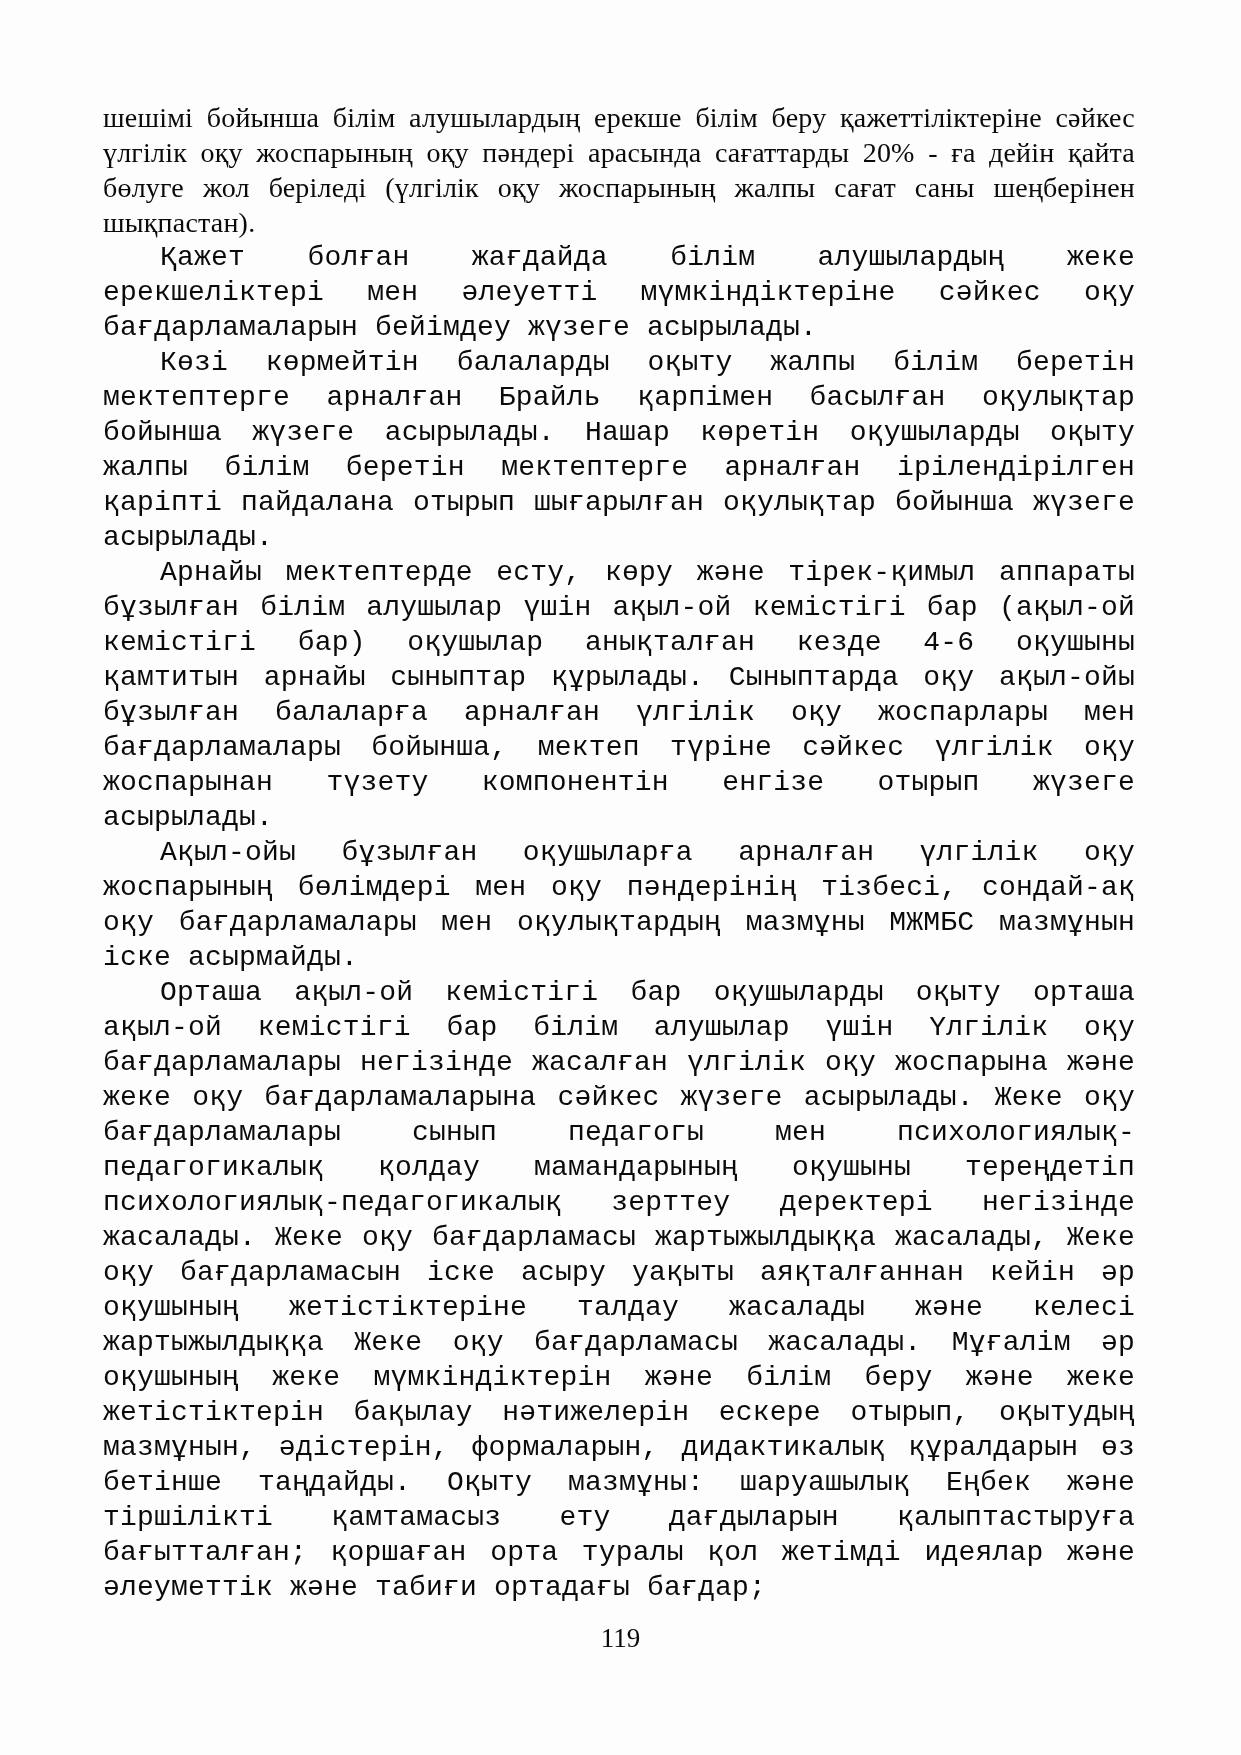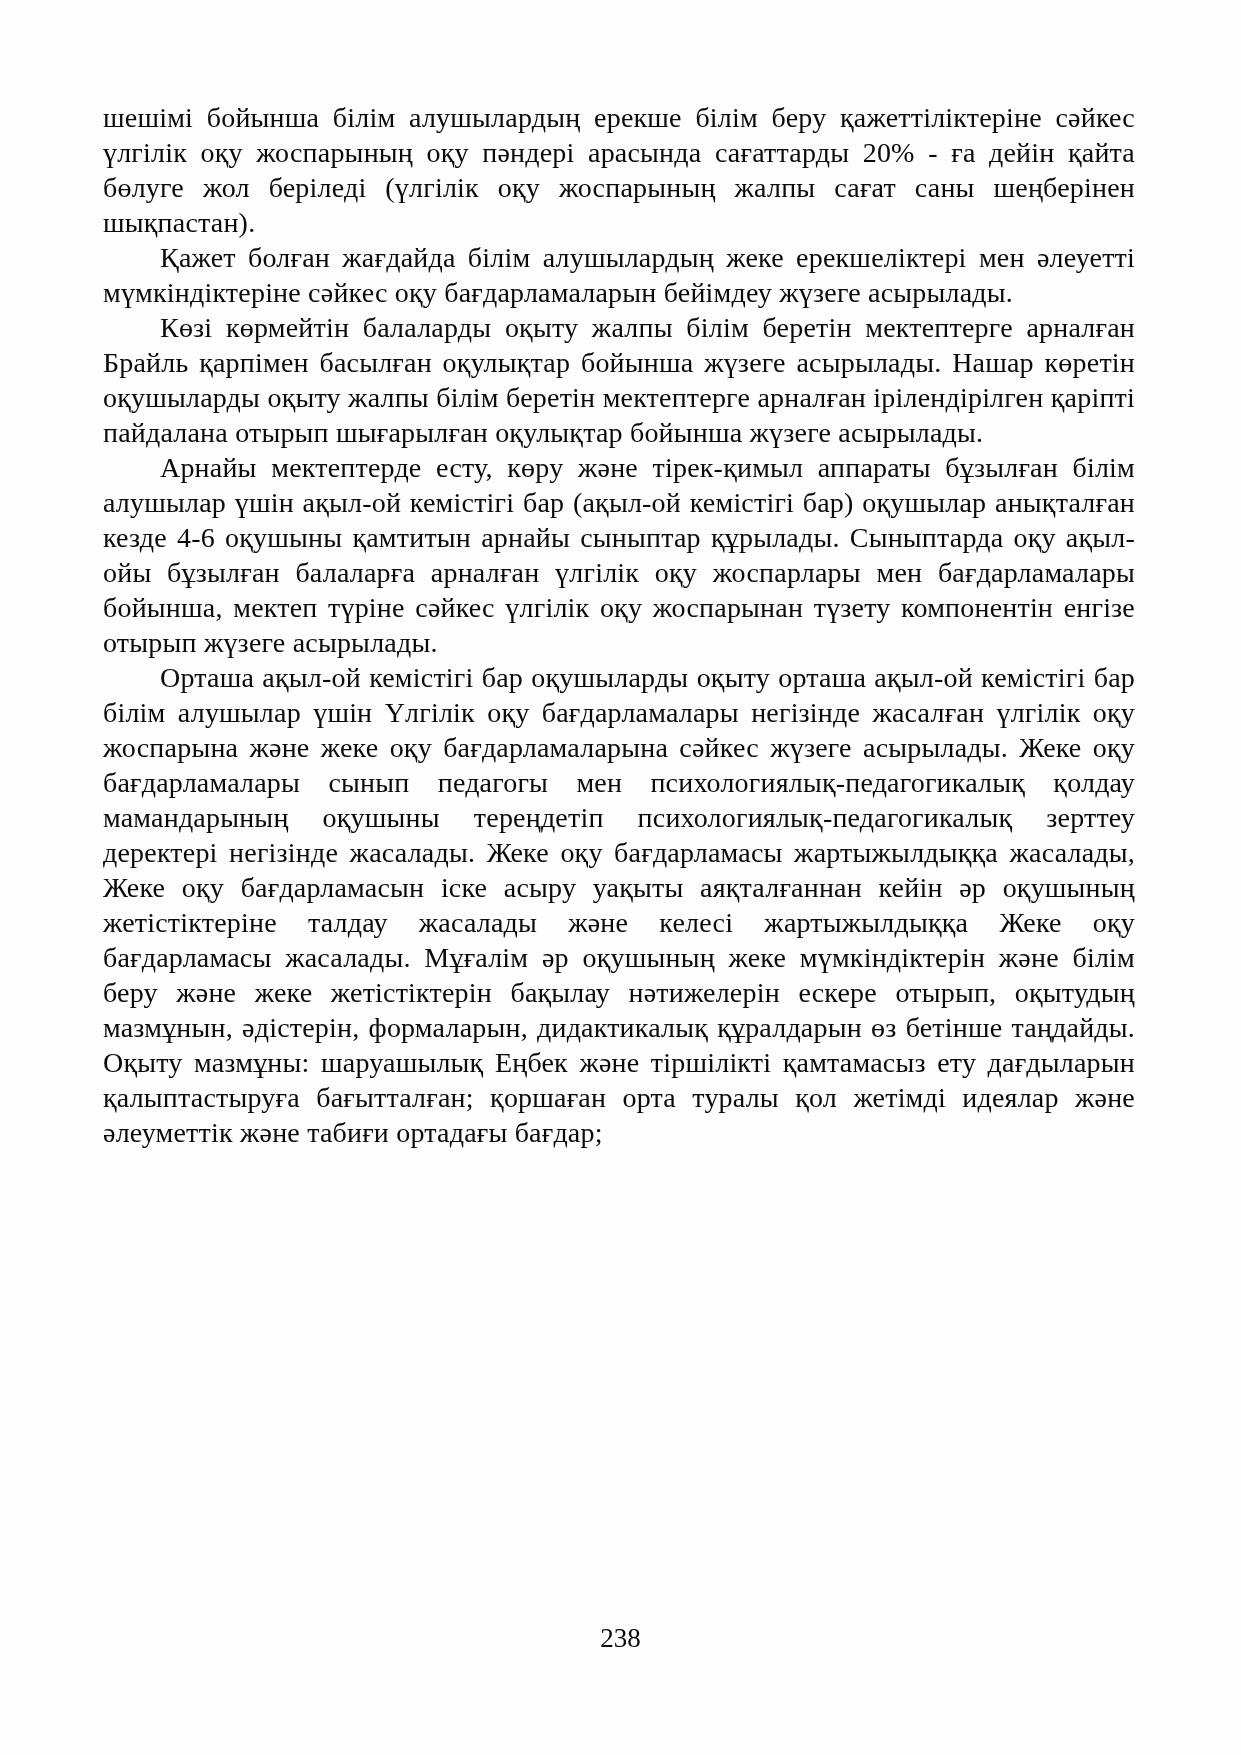--- a/index.html
+++ b/index.html
@@ -25,36 +25,38 @@
     line-height: 35px;
     text-align: justify;
     letter-spacing: 0.2px;
   }
   .content p {
     margin: 0;
     padding: 0;
   }
   .content p.indent {
     text-indent: 57px;
+    font-family: Liberation Mono, monospace;
   }
   .page-number {
     position: absolute;
     top: 1622px;
     left: 0;
     width: 100%;
     text-align: center;
     font-size: 27px;
     line-height: 33px;
   }
 </style>
 </head>
 <body>
 
 <div class="page">
   <div class="content">
     <p>шешімі бойынша білім алушылардың ерекше білім беру қажеттіліктеріне сәйкес үлгілік оқу жоспарының оқу пәндері арасында сағаттарды 20% - ға дейін қайта бөлуге жол беріледі (үлгілік оқу жоспарының жалпы сағат саны шеңберінен шықпастан).</p>
     <p class="indent">Қажет болған жағдайда білім алушылардың жеке ерекшеліктері мен әлеуетті мүмкіндіктеріне сәйкес оқу бағдарламаларын бейімдеу жүзеге асырылады.</p>
     <p class="indent">Көзі көрмейтін балаларды оқыту жалпы білім беретін мектептерге арналған Брайль қарпімен басылған оқулықтар бойынша жүзеге асырылады. Нашар көретін оқушыларды оқыту жалпы білім беретін мектептерге арналған ірілендірілген қаріпті пайдалана отырып шығарылған оқулықтар бойынша жүзеге асырылады.</p>
     <p class="indent">Арнайы мектептерде есту, көру және тірек-қимыл аппараты бұзылған білім алушылар үшін ақыл-ой кемістігі бар (ақыл-ой кемістігі бар) оқушылар анықталған кезде 4-6 оқушыны қамтитын арнайы сыныптар құрылады. Сыныптарда оқу ақыл-ойы бұзылған балаларға арналған үлгілік оқу жоспарлары мен бағдарламалары бойынша, мектеп түріне сәйкес үлгілік оқу жоспарынан түзету компонентін енгізе отырып жүзеге асырылады.</p>
+    <p class="indent">Ақыл-ойы бұзылған оқушыларға арналған үлгілік оқу жоспарының бөлімдері мен оқу пәндерінің тізбесі, сондай-ақ оқу бағдарламалары мен оқулықтардың мазмұны МЖМБС мазмұнын іске асырмайды.</p>
     <p class="indent">Орташа ақыл-ой кемістігі бар оқушыларды оқыту орташа ақыл-ой кемістігі бар білім алушылар үшін Үлгілік оқу бағдарламалары негізінде жасалған үлгілік оқу жоспарына және жеке оқу бағдарламаларына сәйкес жүзеге асырылады. Жеке оқу бағдарламалары сынып педагогы мен психологиялық-педагогикалық қолдау мамандарының оқушыны тереңдетіп психологиялық-педагогикалық зерттеу деректері негізінде жасалады. Жеке оқу бағдарламасы жартыжылдыққа жасалады, Жеке оқу бағдарламасын іске асыру уақыты аяқталғаннан кейін әр оқушының жетістіктеріне талдау жасалады және келесі жартыжылдыққа Жеке оқу бағдарламасы жасалады. Мұғалім әр оқушының жеке мүмкіндіктерін және білім беру және жеке жетістіктерін бақылау нәтижелерін ескере отырып, оқытудың мазмұнын, әдістерін, формаларын, дидактикалық құралдарын өз бетінше таңдайды. Оқыту мазмұны: шаруашылық Еңбек және тіршілікті қамтамасыз ету дағдыларын қалыптастыруға бағытталған; қоршаған орта туралы қол жетімді идеялар және әлеуметтік және табиғи ортадағы бағдар;</p>
   </div>
-  <div class="page-number">238</div>
+  <div class="page-number">119</div>
 </div>
 
 </body></html>

